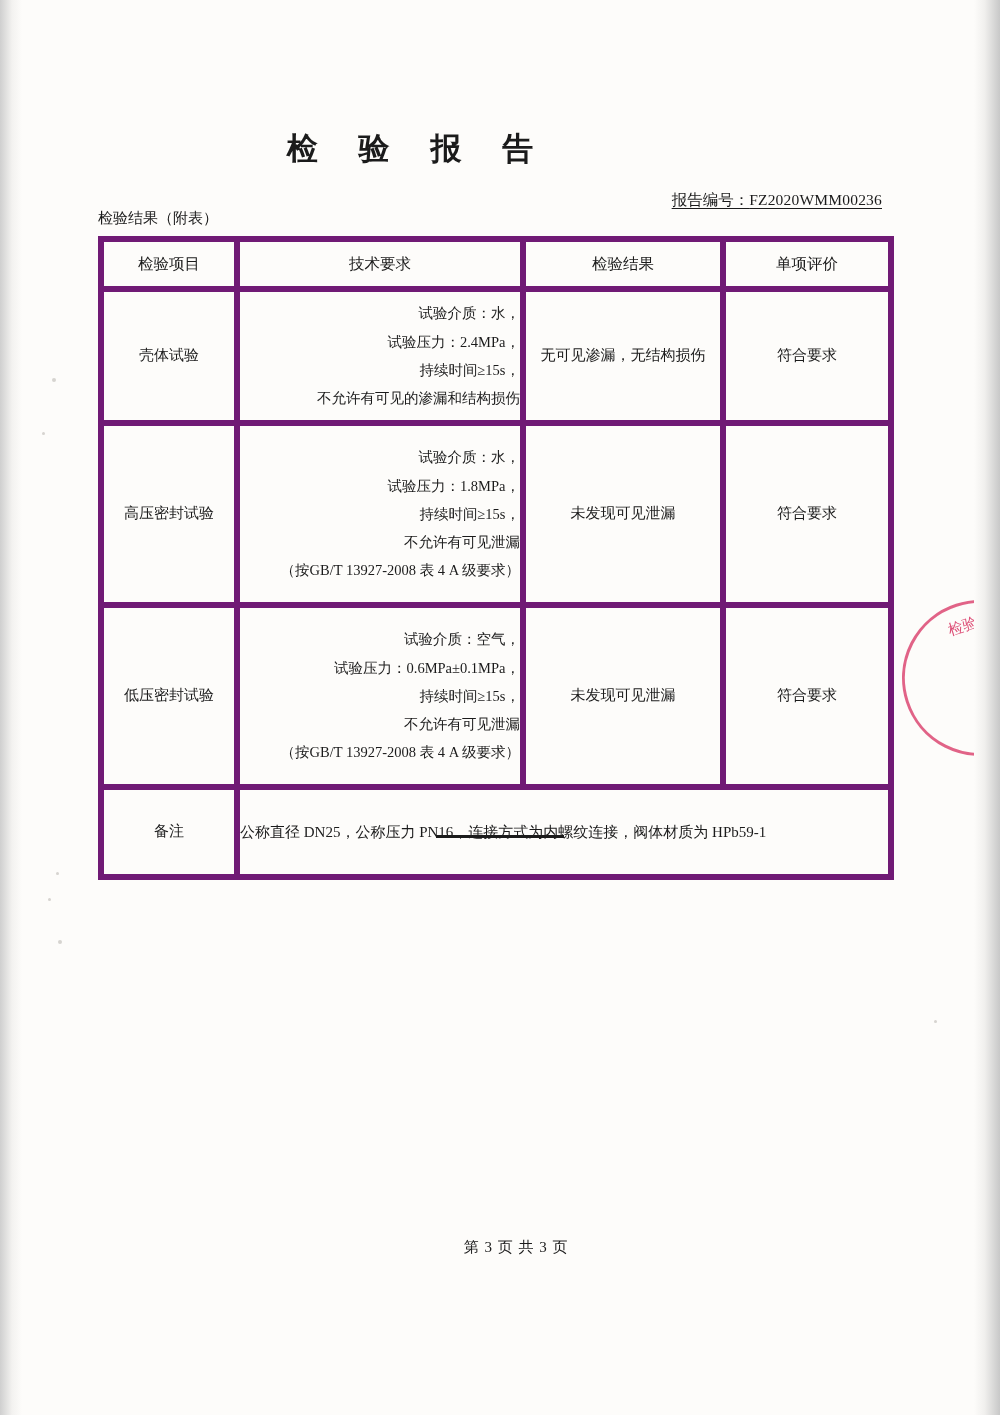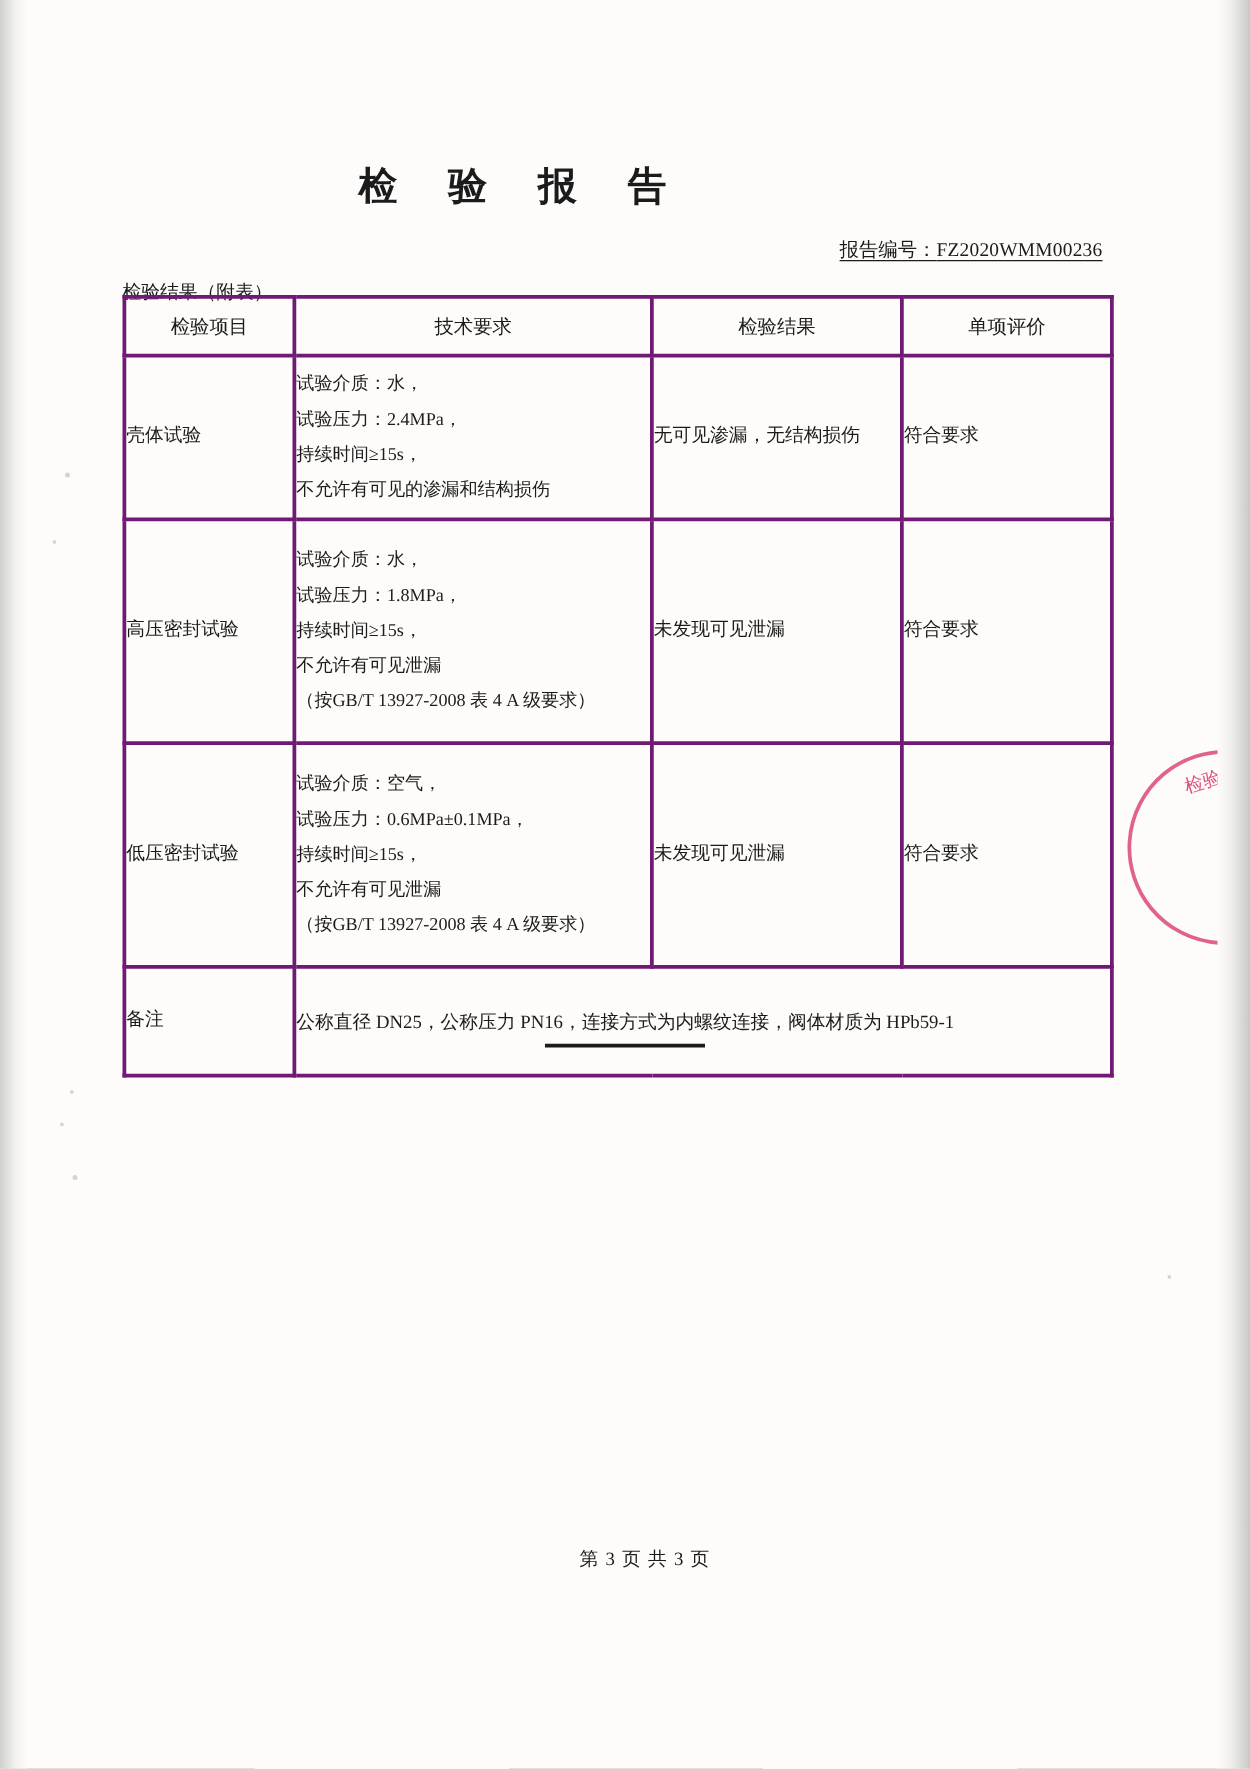--- a/index.html
+++ b/index.html
@@ -62,59 +62,59 @@
   }
   .report-no .value {
     text-decoration: underline;
     text-underline-offset: 3px;
     font-family: "Liberation Serif", serif;
     letter-spacing: 0.2px;
   }
 
   .section-label {
     position: absolute;
-    top: 224px;
+    top: 209px;
     left: 98px;
     font-size: 15px;
   }
 
   table.results {
     position: absolute;
     top: 236px;
     left: 98px;
     width: 790px;
     border-collapse: collapse;
     table-layout: fixed;
   }
   table.results td, table.results th {
-    border: 3px solid #701a75;
+    border: 6px solid #701a75;
     padding: 0;
     vertical-align: middle;
     font-weight: normal;
   }
   .col-item   { width: 136px; }
   .col-req    { width: 286px; }
   .col-result { width: 200px; }
   .col-eval   { width: 168px; }
 
   .hdr td {
     height: 44px;
     text-align: center;
     font-size: 15.5px;
   }
   .cell-center {
-    text-align: left;
+    text-align: center;
     font-size: 15px;
     line-height: 1.55;
   }
   .cell-req {
     padding: 14px 0 14px 18px;
     font-size: 14.5px;
     line-height: 1.95;
-    text-align: left;
+    text-align: right;
     margin-left: 19px;
   }
   .cell-req div { white-space: nowrap; }
   .row-shell  td { height: 128px; }
   .row-high   td { height: 176px; }
   .row-low    td { height: 176px; font-family: Liberation Serif, serif; }
   .row-note   td { height: 84px; font-family: Liberation Serif, serif; }
   .cell-note {
     text-align: left;
     padding-left: 18px;

